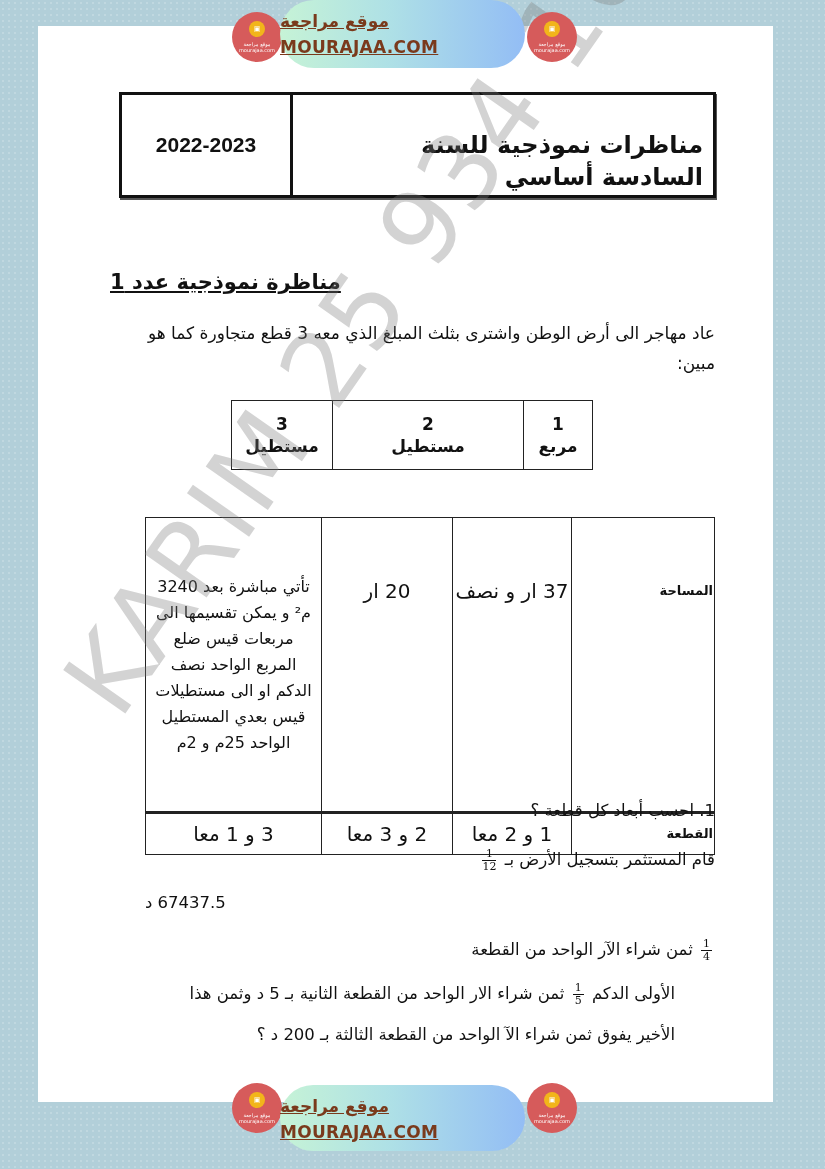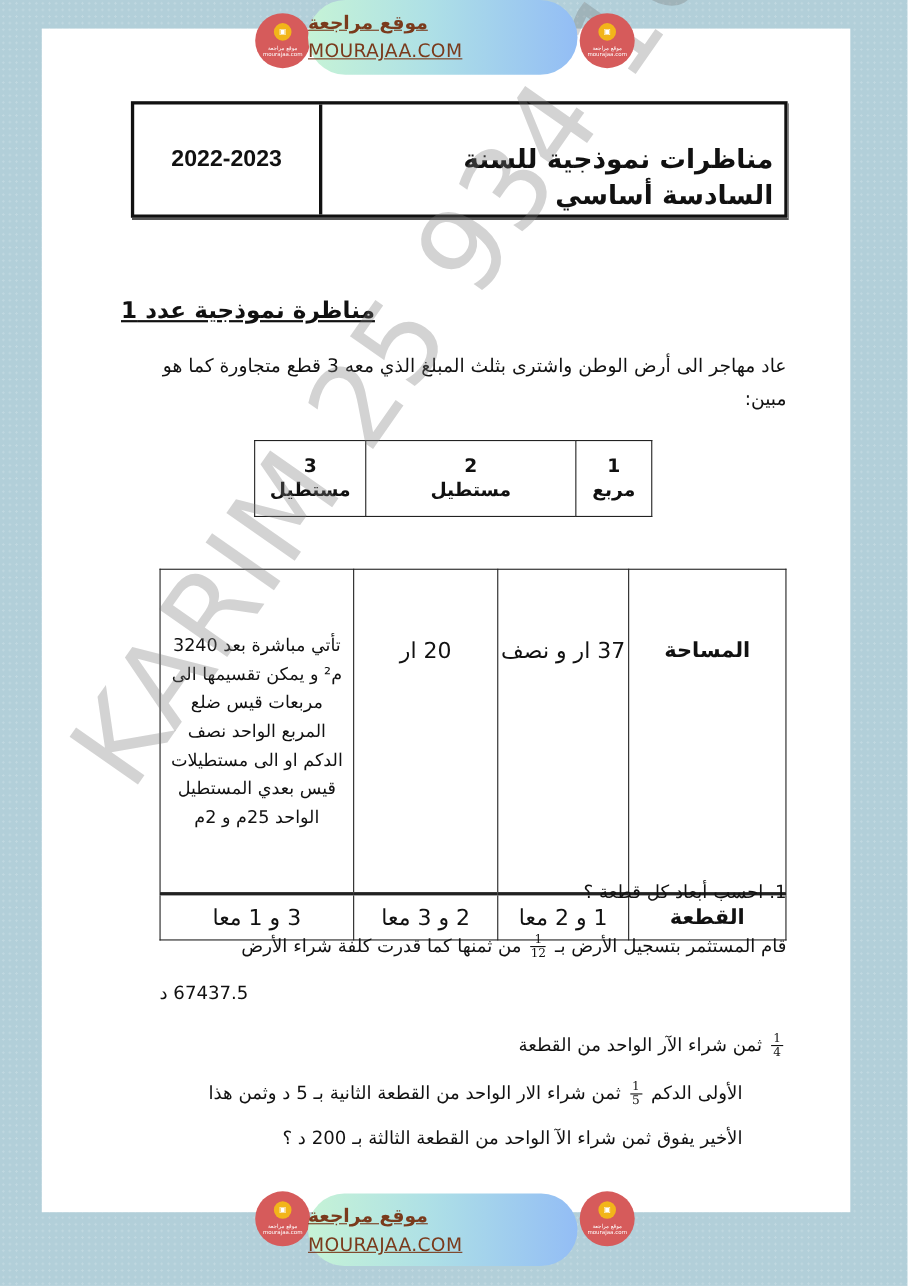--- a/index.html
+++ b/index.html
@@ -22,21 +22,21 @@
     z-index: 5;
   }
   .banner.top { top: 0px; }
   .banner.bottom { top: 1085px; height: 66px; }
   .banner .ar {
     display: block; font-family: "DejaVu Sans", sans-serif; font-weight: bold;
     font-size: 17px; color: #7a3a1c; text-decoration: underline; margin-top: 10px;
     line-height: 22px;
   }
   .banner .en {
-    display: block; font-family: "DejaVu Sans", sans-serif; font-weight: normal;
+    display: block; font-family: "DejaVu Sans", sans-serif; font-weight: bold;
     font-size: 17px; color: #7a3a1c; text-decoration: underline; letter-spacing: 0.3px;
     line-height: 22px; margin-top: 4px;
   }
   .badge {
     position: absolute; width: 50px; height: 50px; border-radius: 50%;
     background: #d65b5b; z-index: 5; text-align: center;
   }
   .badge .book {
     position: absolute; left: 17px; top: 9px; width: 16px; height: 16px; border-radius: 50%;
     background: #f2b51a; color: #fff; font-size: 7px; line-height: 16px; font-weight: bold;
@@ -71,21 +71,21 @@
   .shapes { left: 231px; top: 400px; width: 362px; height: 70px; }
   .shapes td {
     border: 1.5px solid #222; text-align: center; font-weight: bold; font-size: 17px; line-height: 22px;
   }
   .areas { left: 145px; top: 517px; width: 570px; }
   .areas td {
     border: 1.5px solid #222; text-align: center; font-size: 20px; line-height: 26px; vertical-align: middle;
   }
   .areas tr.r1 td { height: 232px; }
   .areas tr.r2 td { height: 38px; border-top: 3px solid #222; }
-  .areas td.hd { font-weight: bold; font-size: 19px; }
+  .areas td.hd { font-weight: bold; font-size: 13px; text-align: right; }
   .areas td.top { vertical-align: top; padding-top: 60px; }
   .areas td.desc { font-size: 16px; line-height: 26px; padding: 6px 6px; }
   .q {
     position: absolute; left: 145px; width: 570px; direction: rtl; text-align: right;
     font-size: 16.5px; line-height: 22px;
   }
   .frac {
     display: inline-block; vertical-align: middle; text-align: center;
     font-family: "DejaVu Serif", serif; font-size: 11px; line-height: 12px; margin: 0 3px;
   }
@@ -158,21 +158,20 @@
     <td>3 و 1 معا</td>
   </tr>
 </tbody>
   </table>
 
 <div class="q" style="top:800px;">1. احسب أبعاد كل قطعة  ؟</div>
 
 <div class="q" style="top:848px;">
   <span>قام المستثمر بتسجيل الأرض بـ</span>
   <span class="frac"><span class="num">1</span><span class="den">12</span></span>
-  <span>من ثمنها كما قدرت كلفة شراء  الأرض</span>
 </div>
 <div class="q" style="top:892px;text-align:left;direction:ltr;">
   <span style="direction:rtl;unicode-bidi:embed;">67437.5 د</span>
 </div>
 
 <div class="q" style="top:938px;">
   <span class="frac"><span class="num">1</span><span class="den">4</span></span>
   <span>ثمن شراء الآر الواحد من القطعة</span>
 </div>
 <div class="q" style="top:982px;width:530px;">

